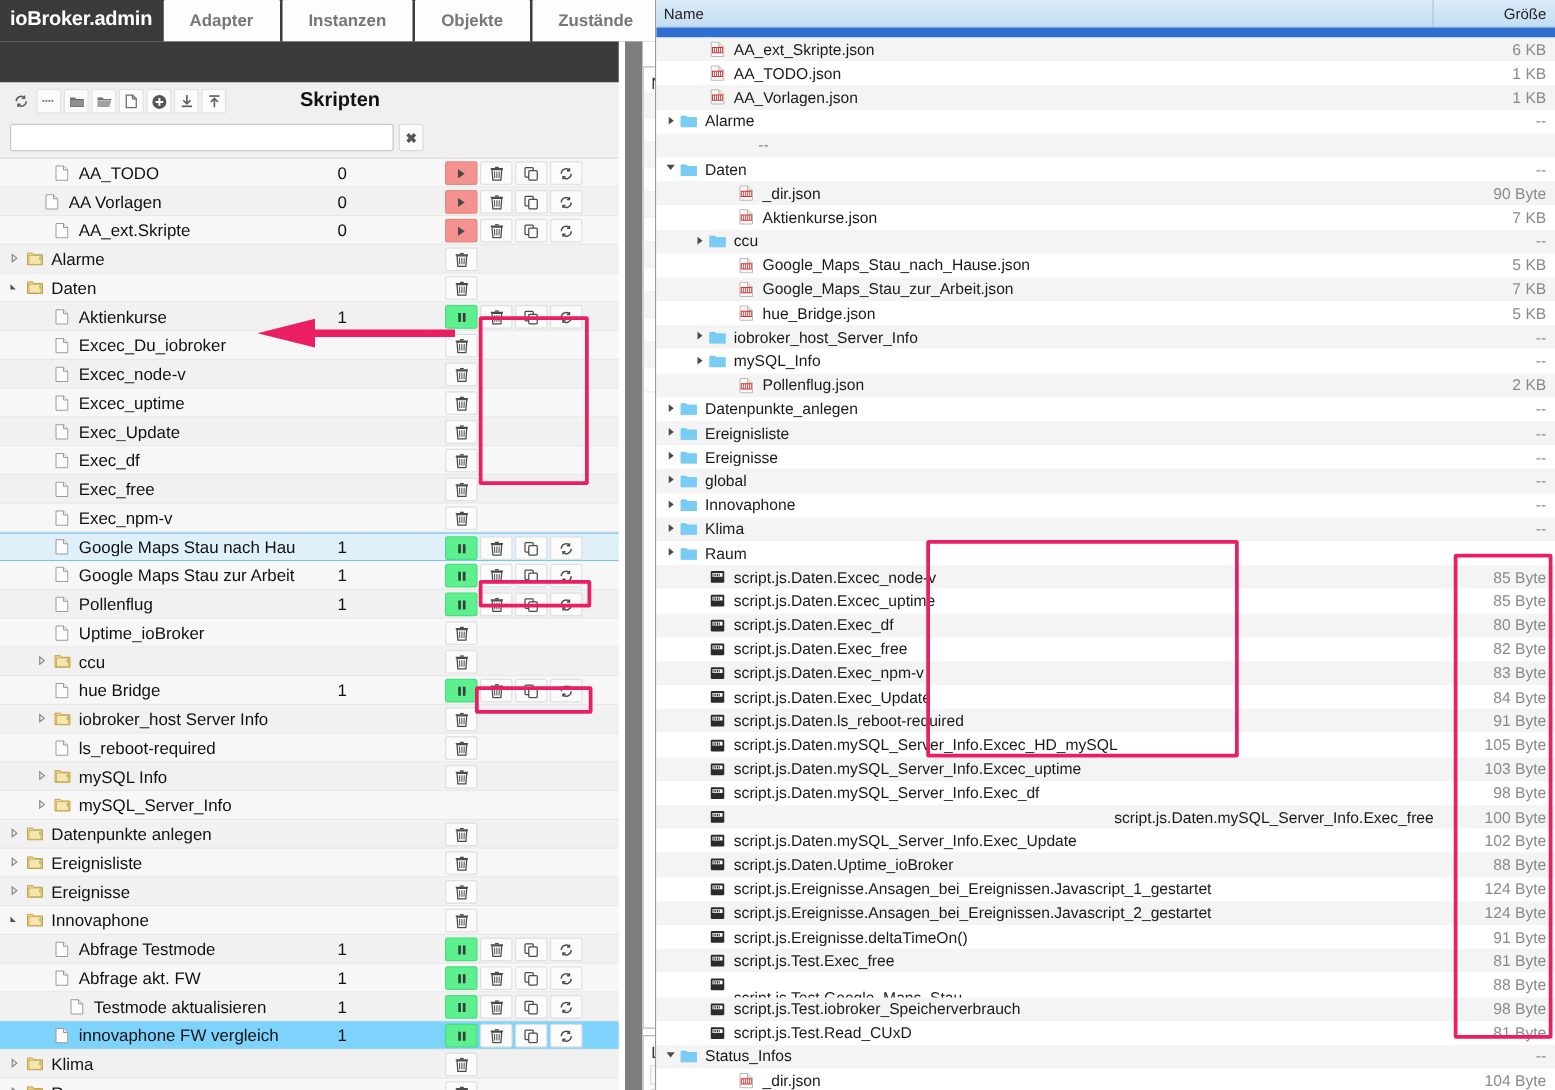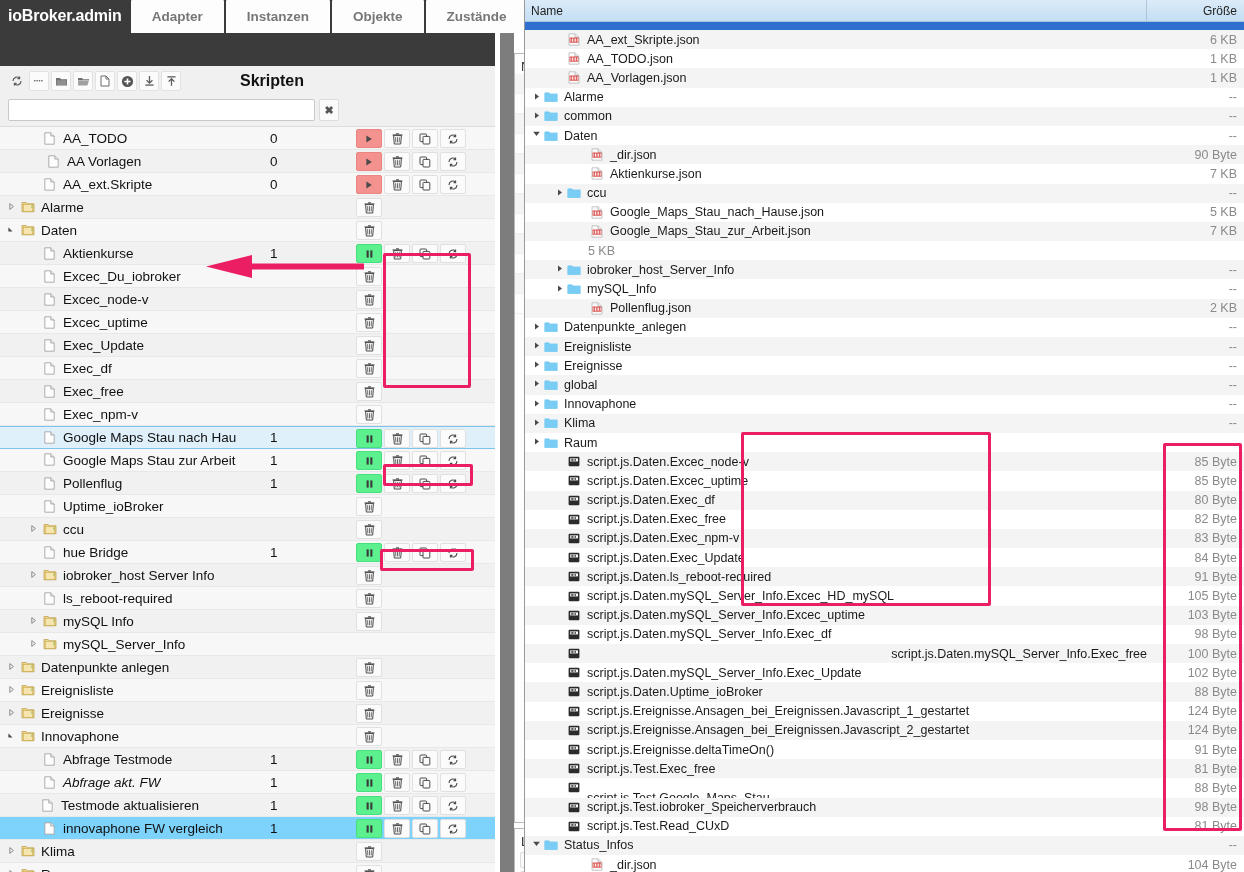--- a/index.html
+++ b/index.html
@@ -303,21 +303,21 @@
             </div>
             <div class="abtn">
               <svg width="12" height="12" viewBox="0 0 12 12">
                 <path d="M2 6a4 4 0 0 1 6.8-2.8M10 6a4 4 0 0 1-6.8 2.8" stroke="#4a4a4a" stroke-width="1.1" fill="none"></path>
                 <path d="M8.6 1.6v2h-2M3.4 10.4v-2h2" stroke="#4a4a4a" stroke-width="1.1" fill="none"></path>
               </svg>
             </div>
           </div>
         </div>
         <div class="trow alt" style="background: rgb(241, 241, 241);">
-          <div style="display: flex; align-items: center; padding-left: 32px;">
+          <div style="display: flex; align-items: center; padding-left: 20px;">
             <div class="expander"></div>
             <div class="ticon">
               <svg width="11" height="13" viewBox="0 0 11 13">
                 <path d="M.8 .8h6L10.2 4v8.2H.8z" fill="#fdfdfd" stroke="#9a9a9a" stroke-width=".8"></path>
                 <path d="M6.8 .8V4h3.4" fill="#eaeaea" stroke="#9a9a9a" stroke-width=".8"></path>
               </svg>
             </div>
             <div class="tlabel" style="padding-left: 5px;">AA Vorlagen</div>
           </div>
           <div class="tcount">0</div>
@@ -1180,21 +1180,21 @@
         </div>
         <div class="trow" style="background: rgb(247, 247, 247);">
           <div style="display: flex; align-items: center; padding-left: 28px;">
             <div class="expander"></div>
             <div class="ticon">
               <svg width="11" height="13" viewBox="0 0 11 13">
                 <path d="M.8 .8h6L10.2 4v8.2H.8z" fill="#fdfdfd" stroke="#9a9a9a" stroke-width=".8"></path>
                 <path d="M6.8 .8V4h3.4" fill="#eaeaea" stroke="#9a9a9a" stroke-width=".8"></path>
               </svg>
             </div>
-            <div class="tlabel" style="padding-left: 5px; font-style: italic;">Abfrage akt. FW</div>
+            <div class="tlabel" style="padding-left: 5px;">Abfrage akt. FW</div>
           </div>
           <div class="tcount">1</div>
           <div class="tactions">
             <div class="abtn pause">
               <svg width="9" height="10" viewBox="0 0 9 10">
                 <rect x="1.6" y="1.4" width="2.1" height="7.2" fill="#3a3a3a"></rect>
                 <rect x="5.3" y="1.4" width="2.1" height="7.2" fill="#3a3a3a"></rect>
               </svg>
             </div>
             <div class="abtn">
@@ -1217,21 +1217,21 @@
             </div>
             <div class="abtn">
               <svg width="12" height="12" viewBox="0 0 12 12">
                 <path d="M2 6a4 4 0 0 1 6.8-2.8M10 6a4 4 0 0 1-6.8 2.8" stroke="#4a4a4a" stroke-width="1.1" fill="none"></path>
                 <path d="M8.6 1.6v2h-2M3.4 10.4v-2h2" stroke="#4a4a4a" stroke-width="1.1" fill="none"></path>
               </svg>
             </div>
           </div>
         </div>
         <div class="trow alt" style="background: rgb(241, 241, 241);">
-          <div style="display: flex; align-items: center; padding-left: 26px;">
+          <div style="display: flex; align-items: center; padding-left: 40px;">
             <div class="expander"></div>
             <div class="ticon">
               <svg width="11" height="13" viewBox="0 0 11 13">
                 <path d="M.8 .8h6L10.2 4v8.2H.8z" fill="#fdfdfd" stroke="#9a9a9a" stroke-width=".8"></path>
                 <path d="M6.8 .8V4h3.4" fill="#eaeaea" stroke="#9a9a9a" stroke-width=".8"></path>
               </svg>
             </div>
             <div class="tlabel" style="padding-left: 5px;">Testmode aktualisieren</div>
           </div>
           <div class="tcount">1</div>
@@ -1481,32 +1481,20 @@
               <svg width="14" height="12" viewBox="0 0 14 12">
                 <path d="M.6 1.6h4.4l1 1.2H13.4v8H.6z" fill="#6ec6f0"></path>
                 <path d="M.6 2.8h12.8v7.8H.6z" fill="#79cdf5"></path>
               </svg>
             </div>
             <div class="fname" style="padding-left: 4px;">Alarme</div>
           </div>
           <div class="fsize">--</div>
         </div>
         <div class="frow alt">
-          <div style="display: flex; align-items: center; flex: 1 1 auto; min-width: 0px; padding-left: 6px;">
-            <div class="fexp"><svg width="8" height="9" viewBox="0 0 8 9">
-                <path d="M2 1.4l4 3.1-4 3.1z" fill="#4a4a4a"></path>
-              </svg></div>
-            <div class="ficon">
-              <svg width="14" height="12" viewBox="0 0 14 12">
-                <path d="M.6 1.6h4.4l1 1.2H13.4v8H.6z" fill="#6ec6f0"></path>
-                <path d="M.6 2.8h12.8v7.8H.6z" fill="#79cdf5"></path>
-              </svg>
-            </div>
-            <div class="fname" style="padding-left: 4px;">common</div>
-          </div>
           <div class="fsize">--</div>
         </div>
         <div class="frow">
           <div style="display: flex; align-items: center; flex: 1 1 auto; min-width: 0px; padding-left: 6px;">
             <div class="fexp"><svg width="9" height="8" viewBox="0 0 9 8">
                 <path d="M1.2 1.8h6.6L4.5 6z" fill="#4a4a4a"></path>
               </svg></div>
             <div class="ficon">
               <svg width="14" height="12" viewBox="0 0 14 12">
                 <path d="M.6 1.6h4.4l1 1.2H13.4v8H.6z" fill="#6ec6f0"></path>
@@ -1610,20 +1598,38 @@
                   <rect x="7.2" y="5.4" width=".9" height="3.4"></rect>
                   <rect x="8.8" y="5.4" width=".9" height="3.4"></rect>
                 </g>
               </svg>
             </div>
             <div class="fname" style="padding-left: 4px;">Google_Maps_Stau_zur_Arbeit.json</div>
           </div>
           <div class="fsize">7 KB</div>
         </div>
         <div class="frow">
+          <div style="display: flex; align-items: center; flex: 1 1 auto; min-width: 0px; padding-left: 52px;">
+            <div class="fexp"></div>
+            <div class="ficon">
+              <svg width="12" height="13" viewBox="0 0 12 13">
+                <path d="M1 .8h6L11 4.4v7.8H1z" fill="#fafafa" stroke="#b0b0b0" stroke-width=".7"></path>
+                <path d="M7 .8v3.6h4" fill="#e6e6e6" stroke="#b0b0b0" stroke-width=".7"></path>
+                <rect x="1.6" y="4.6" width="8.8" height="5" fill="#d8302f"></rect>
+                <g fill="#fff">
+                  <rect x="2.4" y="5.4" width=".9" height="3.4"></rect>
+                  <rect x="4" y="5.4" width=".9" height="3.4"></rect>
+                  <rect x="5.6" y="5.4" width=".9" height="3.4"></rect>
+                  <rect x="7.2" y="5.4" width=".9" height="3.4"></rect>
+                  <rect x="8.8" y="5.4" width=".9" height="3.4"></rect>
+                </g>
+              </svg>
+            </div>
+            <div class="fname" style="padding-left: 4px;">hue_Bridge.json</div>
+          </div>
           <div class="fsize">5 KB</div>
         </div>
         <div class="frow alt">
           <div style="display: flex; align-items: center; flex: 1 1 auto; min-width: 0px; padding-left: 29px;">
             <div class="fexp"><svg width="8" height="9" viewBox="0 0 8 9">
                 <path d="M2 1.4l4 3.1-4 3.1z" fill="#4a4a4a"></path>
               </svg></div>
             <div class="ficon">
               <svg width="14" height="12" viewBox="0 0 14 12">
                 <path d="M.6 1.6h4.4l1 1.2H13.4v8H.6z" fill="#6ec6f0"></path>

